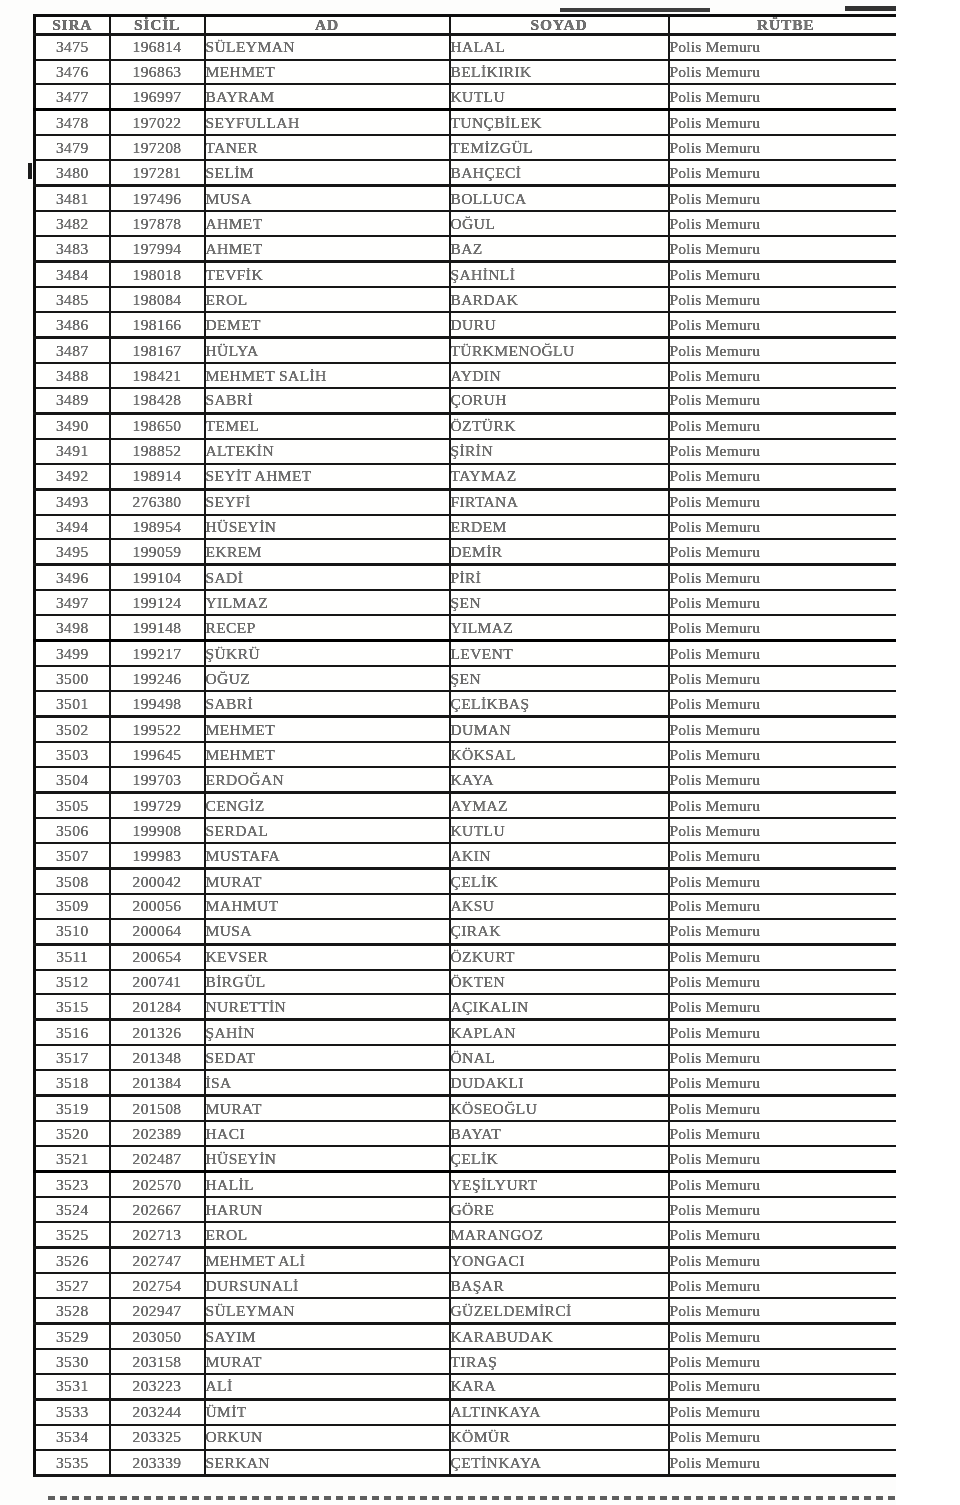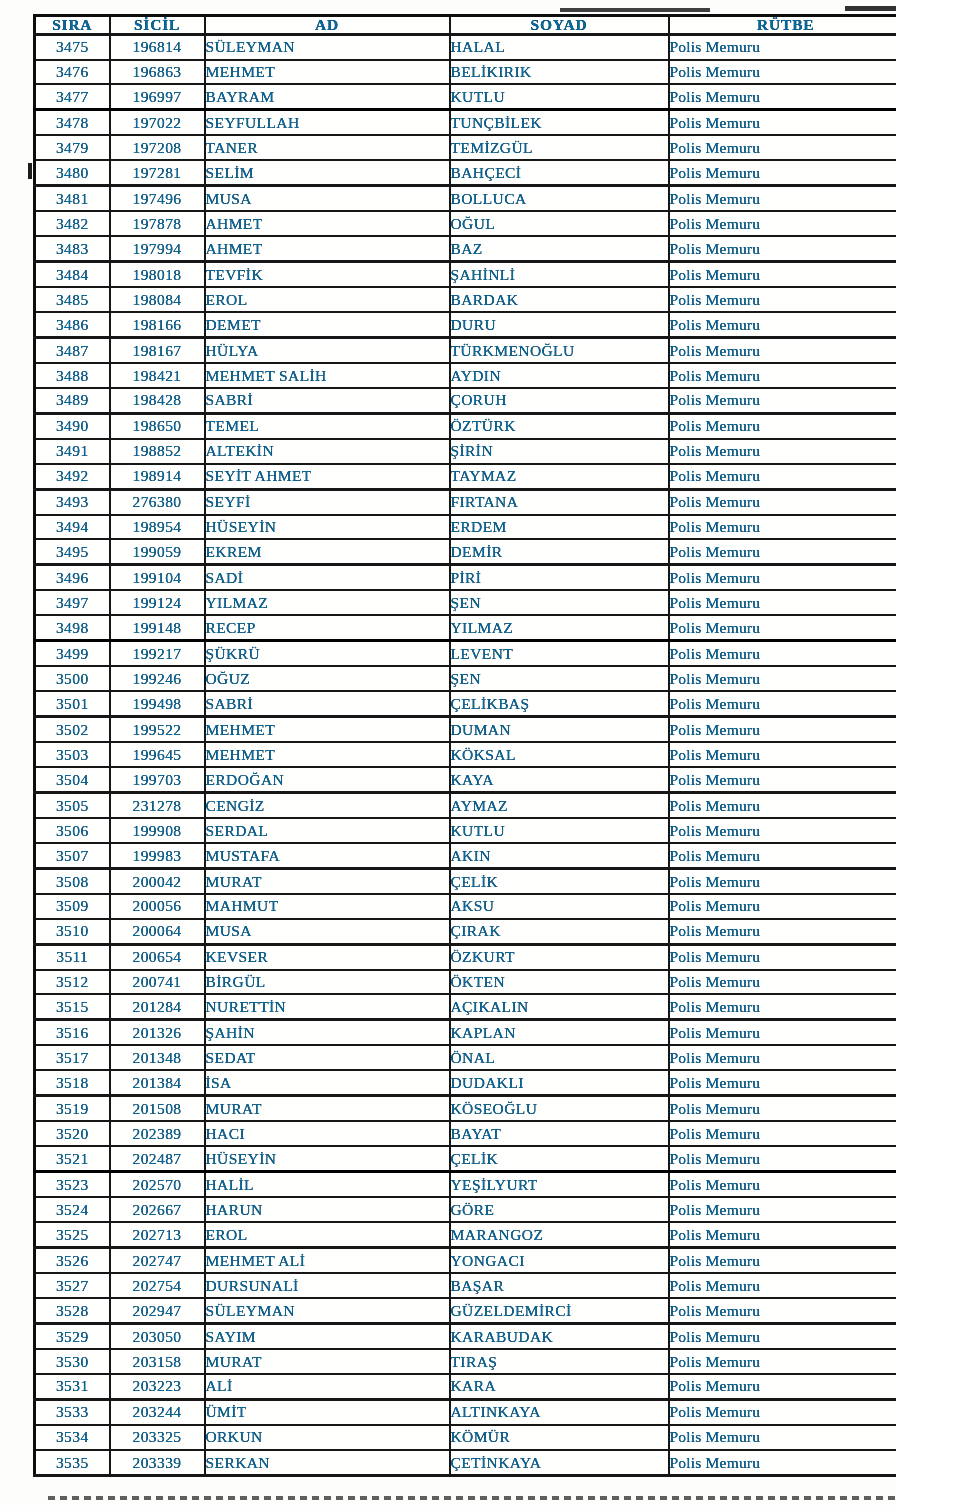--- a/index.html
+++ b/index.html
@@ -7,21 +7,21 @@
     padding: 0;
     background: #ffffff;
   }
   .page {
     position: relative;
     width: 896px;
     height: 1505px;
     background: #fdfdfc;
     overflow: hidden;
     font-family: "Liberation Serif", "DejaVu Serif", serif;
-    color: #0369a1;
+    color: #737373;
   }
   table.roster {
     position: absolute;
     left: 33px;
     top: 14px;
     width: 869px;
     height: 1463px;
     border-collapse: collapse;
     table-layout: fixed;
     background: #fffffe;
@@ -296,21 +296,21 @@
         </tr>
         <tr>
           <td class="c0">3504</td>
           <td class="c1">199703</td>
           <td class="c2">ERDOĞAN</td>
           <td class="c3">KAYA</td>
           <td class="c4">Polis Memuru</td>
         </tr>
         <tr>
           <td class="c0">3505</td>
-          <td class="c1">231278</td>
+          <td class="c1">199729</td>
           <td class="c2">CENGİZ</td>
           <td class="c3">AYMAZ</td>
           <td class="c4">Polis Memuru</td>
         </tr>
         <tr>
           <td class="c0">3506</td>
           <td class="c1">199908</td>
           <td class="c2">SERDAL</td>
           <td class="c3">KUTLU</td>
           <td class="c4">Polis Memuru</td>

